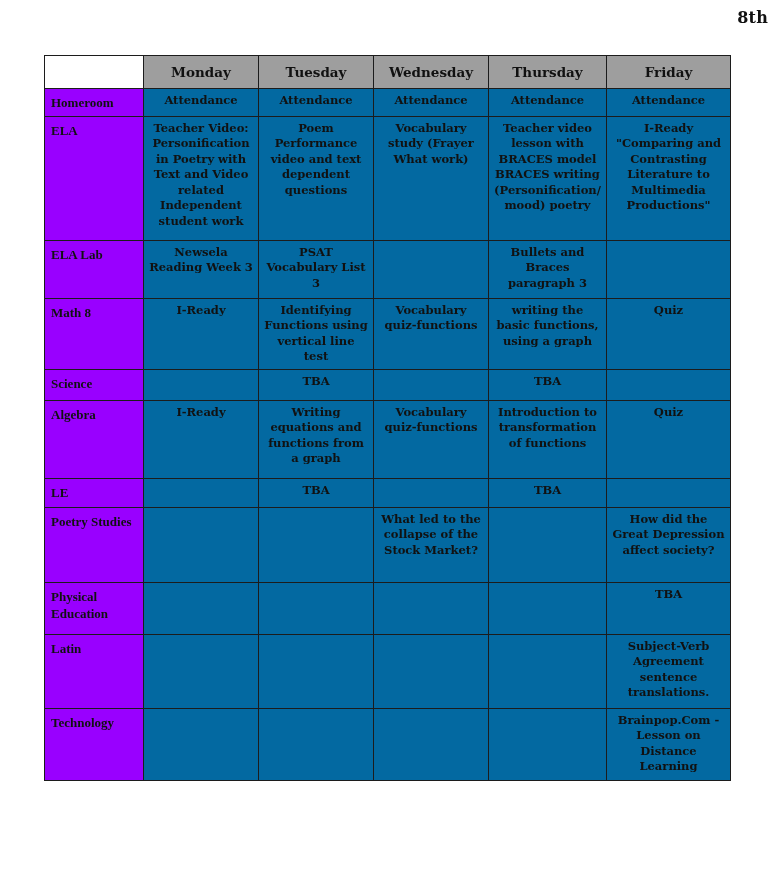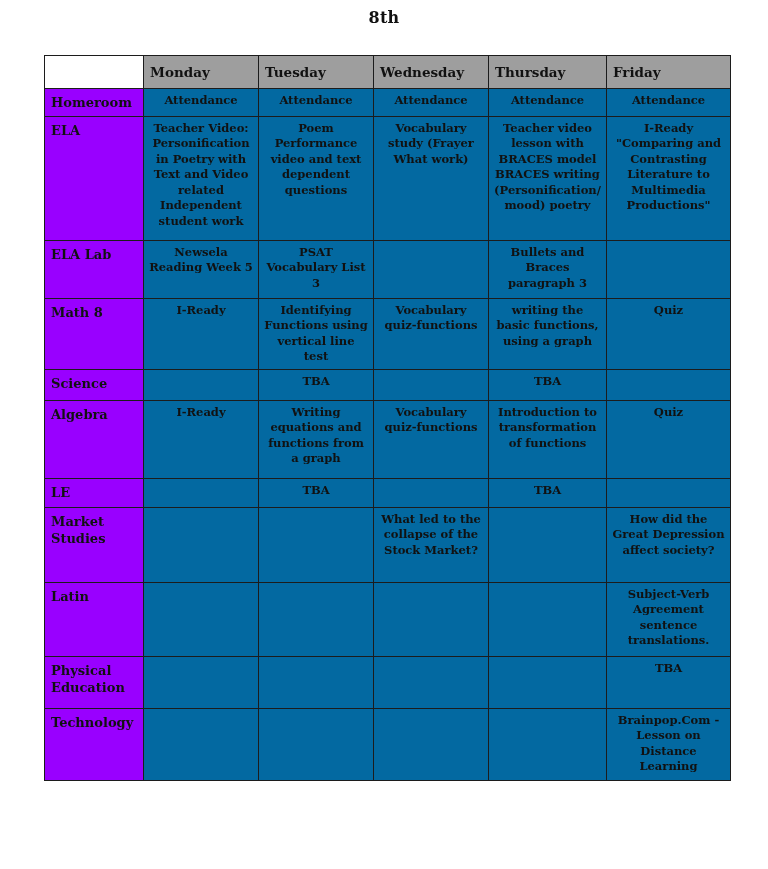--- a/index.html
+++ b/index.html
@@ -16,57 +16,58 @@
     width: 768px;
     height: 869px;
     background: #ffffff;
     overflow: hidden;
   }
   .page-title {
     position: absolute;
     top: 8px;
     left: 0;
     width: 100%;
-    text-align: center;
+    text-align: right;
     font-size: 16px;
     font-weight: bold;
     letter-spacing: 0.2px;
   }
   table.schedule {
     position: absolute;
     left: 44px;
     top: 55px;
     border-collapse: collapse;
     table-layout: fixed;
     width: 686px;
   }
   table.schedule td, table.schedule th {
     border: 1.5px solid #1c1c1c;
     overflow: hidden;
     box-sizing: border-box;
   }
   th.day-header {
     background: var(--header-bg, #9e9e9e);
-    text-align: left;
+    text-align: center;
     vertical-align: middle;
     font-size: 13.5px;
     font-weight: bold;
     padding: 2px 6px;
   }
   th.corner {
     background: #ffffff;
   }
   td.subject {
     background: var(--subject-bg, #9900ff);
     text-align: left;
     vertical-align: top;
     font-size: 13px;
     font-weight: bold;
     padding: 5px 4px 4px 6px;
     line-height: 1.35;
+    font-family: Liberation Serif, serif;
   }
   td.cell {
     background: #0369a1;
     text-align: center;
     vertical-align: top;
     font-size: 11.5px;
     font-weight: bold;
     padding: 4px 5px;
     line-height: 1.35;
   }
@@ -107,21 +108,21 @@
         <tr style="height: 124px; margin-top: 48px;">
           <td class="subject">ELA</td>
           <td class="cell">Teacher Video: Personification in Poetry with Text and Video related Independent student work</td>
           <td class="cell">Poem Performance video and text dependent questions</td>
           <td class="cell">Vocabulary study (Frayer What work)</td>
           <td class="cell">Teacher video lesson with BRACES model BRACES writing (Personification/ mood) poetry</td>
           <td class="cell">I-Ready "Comparing and Contrasting Literature to Multimedia Productions"</td>
         </tr>
         <tr style="height: 58px; margin-top: 12px;">
           <td class="subject">ELA Lab</td>
-          <td class="cell">Newsela Reading Week 5</td>
+          <td class="cell">Newsela Reading Week 3</td>
           <td class="cell">PSAT Vocabulary List 3</td>
           <td class="cell"></td>
           <td class="cell">Bullets and Braces paragraph 3</td>
           <td class="cell"></td>
         </tr>
         <tr style="height: 58px;">
           <td class="subject">Math 8</td>
           <td class="cell">I-Ready</td>
           <td class="cell">Identifying Functions using vertical line test</td>
           <td class="cell">Vocabulary quiz-functions</td>
@@ -146,42 +147,42 @@
         </tr>
         <tr style="height: 29px;">
           <td class="subject">LE</td>
           <td class="cell"></td>
           <td class="cell">TBA</td>
           <td class="cell"></td>
           <td class="cell">TBA</td>
           <td class="cell"></td>
         </tr>
         <tr style="height: 75px;">
-          <td class="subject">Market Studies</td>
+          <td class="subject">Poetry Studies</td>
           <td class="cell"></td>
           <td class="cell"></td>
           <td class="cell">What led to the collapse of the Stock Market?</td>
           <td class="cell"></td>
           <td class="cell">How did the Great Depression affect society?</td>
+        </tr>
+        <tr style="height: 52px;">
+          <td class="subject">Physical Education</td>
+          <td class="cell"></td>
+          <td class="cell"></td>
+          <td class="cell"></td>
+          <td class="cell"></td>
+          <td class="cell">TBA</td>
         </tr>
         <tr style="height: 74px;">
           <td class="subject">Latin</td>
           <td class="cell"></td>
           <td class="cell"></td>
           <td class="cell"></td>
           <td class="cell"></td>
           <td class="cell">Subject-Verb Agreement sentence translations.</td>
-        </tr>
-        <tr style="height: 52px;">
-          <td class="subject">Physical Education</td>
-          <td class="cell"></td>
-          <td class="cell"></td>
-          <td class="cell"></td>
-          <td class="cell"></td>
-          <td class="cell">TBA</td>
         </tr>
         <tr style="height: 72px;">
           <td class="subject">Technology</td>
           <td class="cell"></td>
           <td class="cell"></td>
           <td class="cell"></td>
           <td class="cell"></td>
           <td class="cell">Brainpop.Com -Lesson on Distance Learning</td>
         </tr>
       </tbody>

